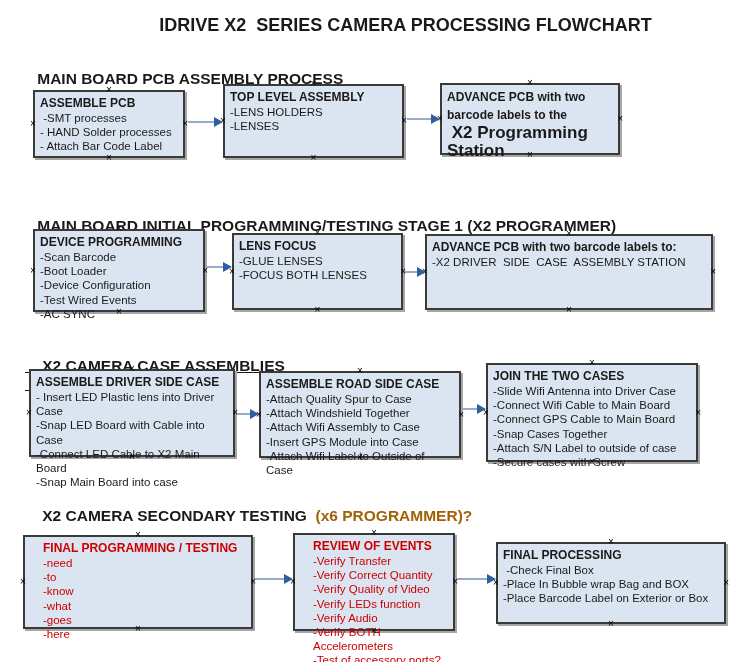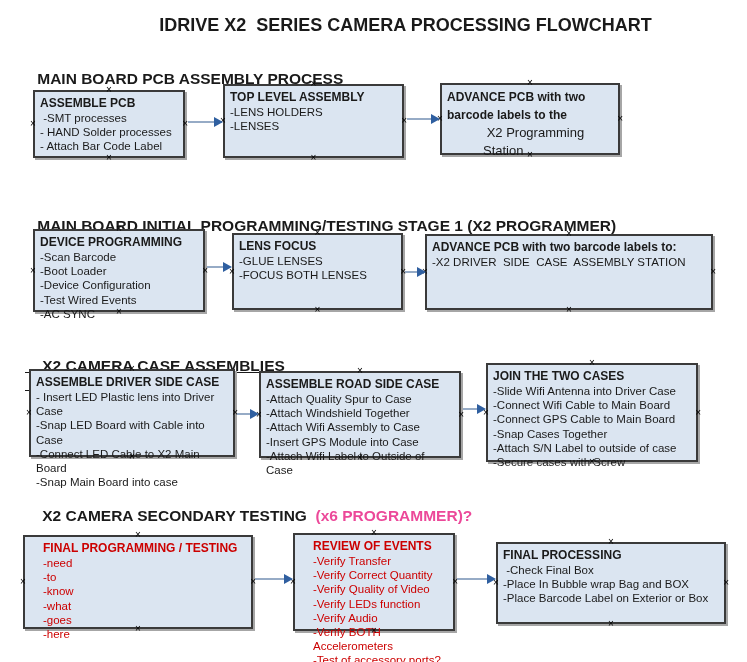--- a/index.html
+++ b/index.html
@@ -1,27 +1,27 @@
 <!DOCTYPE html>
 <html><head>
 <meta charset="utf-8">
 <style>
   html,body{margin:0;padding:0;background:#fff;}
   .canvas{position:relative;width:747px;height:662px;background:#ffffff;
     font-family:"Liberation Sans","DejaVu Sans",sans-serif;color:#1a1a1a;overflow:hidden;}
   .page-title{position:absolute;left:0;top:15px;width:100%;text-align:center;
     font-size:18px;font-weight:bold;white-space:pre-wrap;padding-left:32px;}
   .sec-header{position:absolute;font-size:15.5px;font-weight:bold;white-space:pre-wrap;}
-  .sec-header .red-part{color:#ec4899;text-align:center;}
+  .sec-header .red-part{color:#a16207;text-align:center;}
   .box{position:absolute;background:#dbe5f1;border:2px solid #3a3a3a;
     box-shadow:2px 2px 0 #a6a6a6;padding:3px 5px;box-sizing:border-box;}
   .box-title{font-size:12px;font-weight:bold;line-height:16px;white-space:pre-wrap;}
   .box-item{font-size:11.5px;line-height:14.2px;white-space:pre-wrap;}
   .box--red .box-title,.box--red .box-item{color:#cc0000;margin-left:13px;}
-  .box--bold .box-item{font-weight:normal;font-size:13px;margin-left:36px;}
+  .box--bold .box-item{font-weight:bold;font-size:17px;}
   .box--roomy .box-title,.box--roomy .box-item{line-height:18px;}
   .cp{position:absolute;font-size:10px;line-height:10px;color:#000;}
   .cp-t{top:-7px;left:50%;transform:translateX(-50%);}
   .cp-b{bottom:-7px;left:50%;transform:translateX(-50%);}
   .cp-l{left:-5px;top:50%;transform:translateY(-50%);}
   .cp-r{right:-5px;top:50%;transform:translateY(-50%);}
   .arrow{position:absolute;height:2px;background:#96abc6;}
   .arrow .head{position:absolute;right:-2px;top:-4px;width:0;height:0;
     border-left:9px solid #2f5fa0;border-top:5px solid transparent;border-bottom:5px solid transparent;}
 </style>

